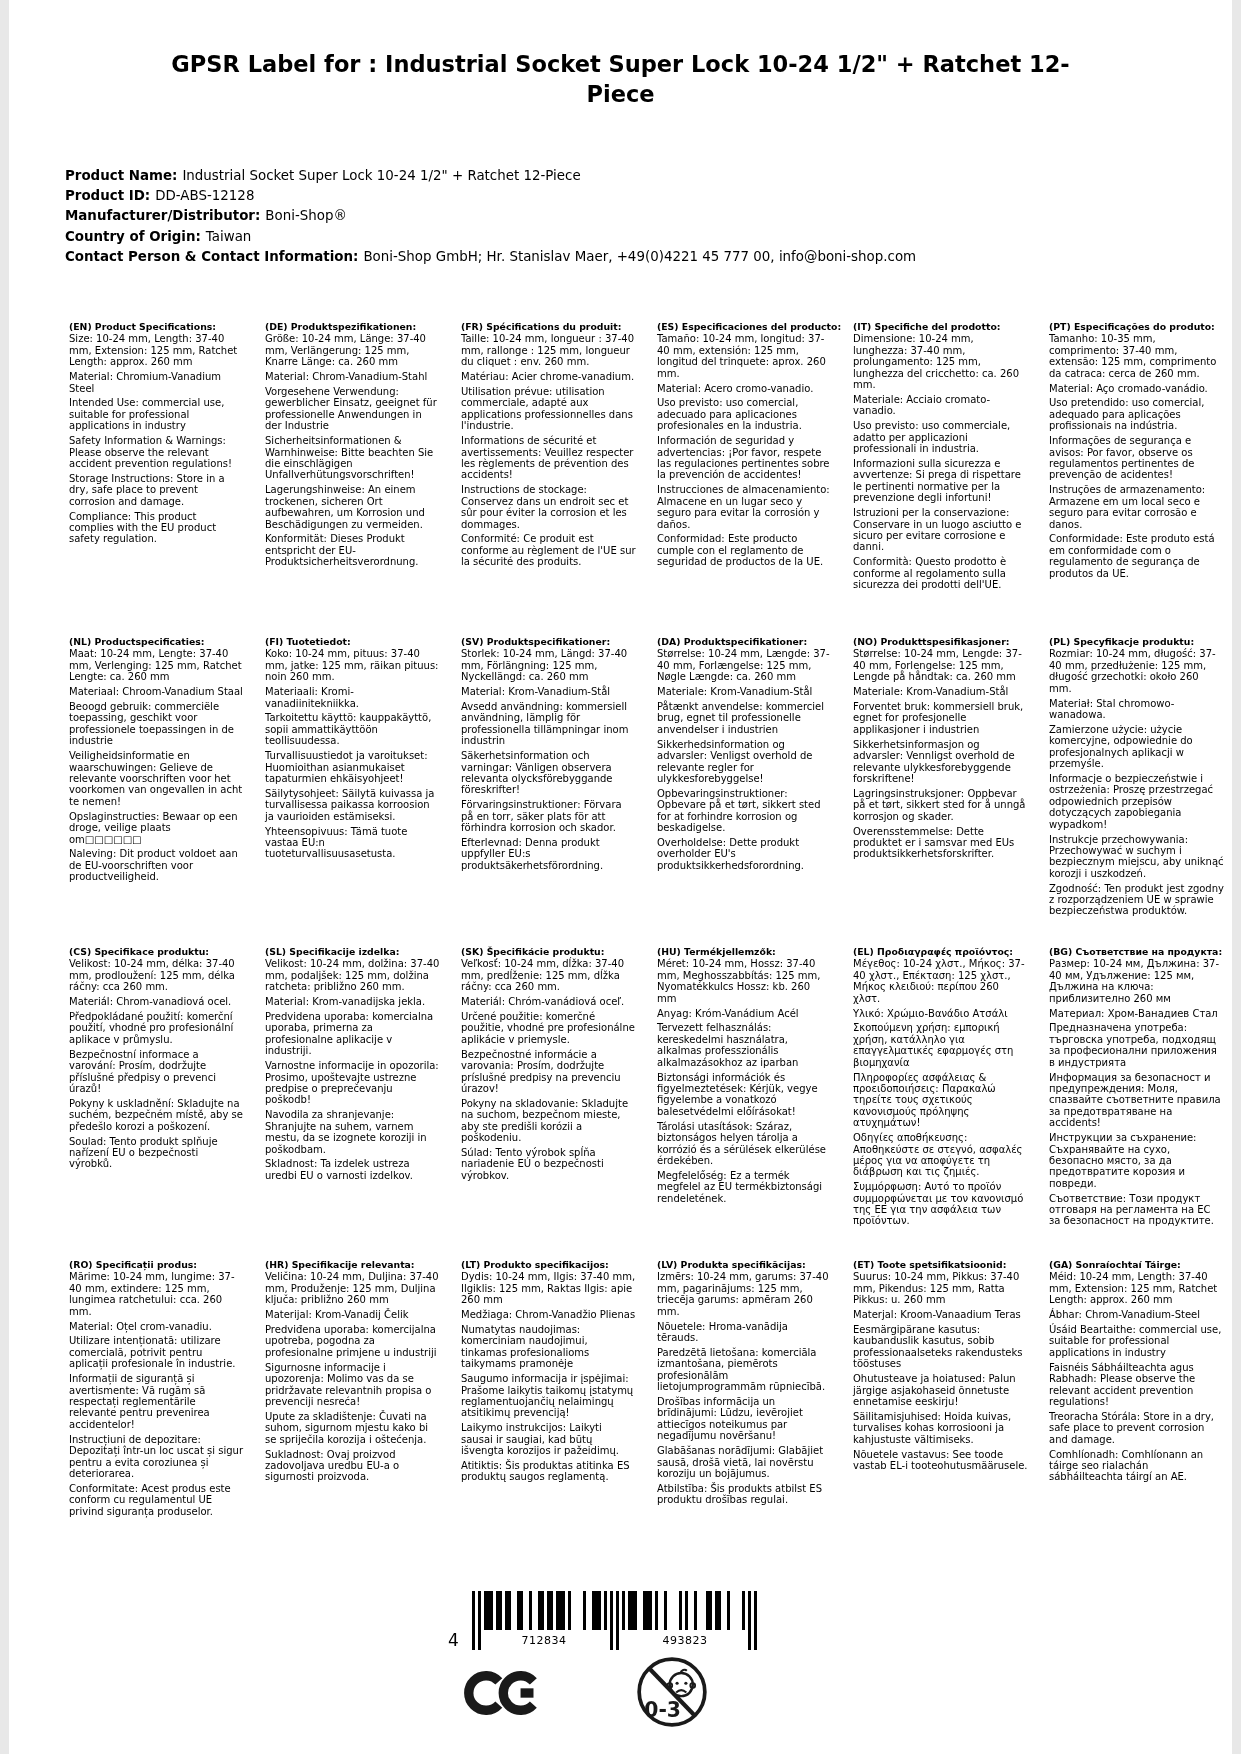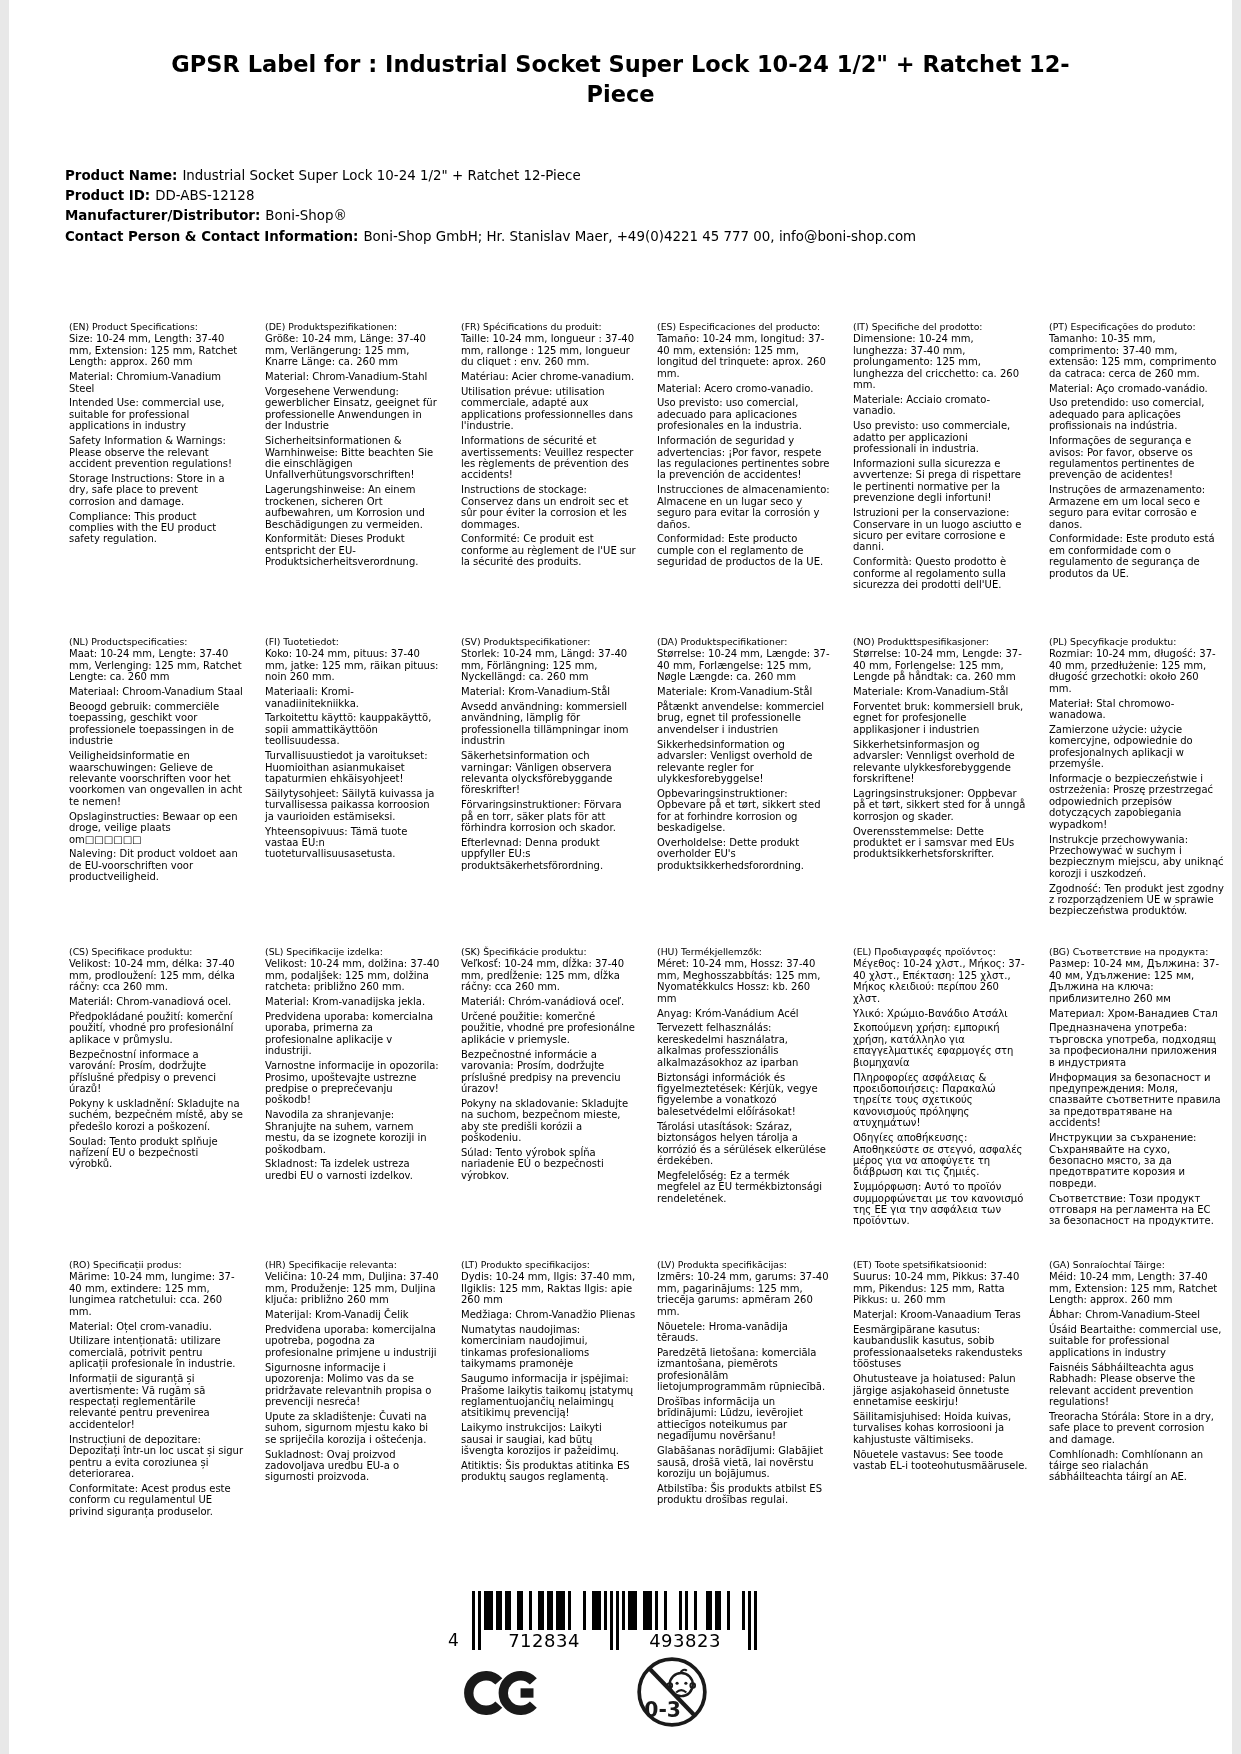--- a/index.html
+++ b/index.html
@@ -25,37 +25,37 @@
   .info-row .lbl{font-weight:bold;margin-right:5px;}
   .grid{
     position:absolute;top:321px;left:60px;
     display:grid;
     grid-template-columns:repeat(6,175px);
     grid-template-rows:315px 310px 313px auto;
     column-gap:21px;
   }
   .cell{overflow:visible;}
   .cell-h{
-    font-size:9.3px;font-weight:normal;line-height:11.4px;
+    font-size:9.3px;font-weight:bold;line-height:11.4px;
     white-space:nowrap;margin:0 0 1px 0;
   }
   .cell-p{
     font-size:10px;line-height:11.4px;
     margin:0 0 3.5px 0;
     overflow-wrap:break-word;
   }
   
   .barcode{position:absolute;top:1591px;left:463px;width:285px;height:60px;}
   .bc-bars{position:relative;display:flex;align-items:flex-start;width:285px;height:59px;}
   .bc-bars .mod{width:3px;height:39px;background:transparent;flex:0 0 3px;}
   .bc-bars .mod.on{background:#000;}
   .bc-bars .mod.tall{height:59px;}
   .bc-num{
     position:absolute;top:39px;height:21px;
-    font-size:18px;letter-spacing:0.5px;
+    font-size:11px;letter-spacing:0.5px;
     text-align:center;color:#000;line-height:21px;
   }
   .bc-first{position:absolute;left:-24px;top:39px;font-size:17px;line-height:21px;}
   .bc-left{left:9px;width:126px;}
   .bc-right{left:150px;width:126px;}
   
   .ce-wrap{position:absolute;left:454px;top:1664px;width:82px;height:58px;}
   .age-wrap{position:absolute;left:626px;top:1655px;width:74px;height:74px;}
   svg{display:block;}
 </style>
@@ -70,20 +70,23 @@
 
   <div class="info">
     <div class="info-row">
       <span class="lbl">Product Name:</span><span class="val">Industrial Socket Super Lock 10-24 1/2" + Ratchet 12-Piece</span>
     </div>
     <div class="info-row">
       <span class="lbl">Product ID:</span><span class="val">DD-ABS-12128</span>
     </div>
     <div class="info-row">
       <span class="lbl">Manufacturer/Distributor:</span><span class="val">Boni-Shop®</span>
+    </div>
+    <div class="info-row">
+      <span class="lbl">Country of Origin:</span><span class="val">Taiwan</span>
     </div>
     <div class="info-row">
       <span class="lbl">Contact Person &amp; Contact Information:</span><span class="val">Boni-Shop GmbH; Hr. Stanislav Maer, +49(0)4221 45 777 00, info@boni-shop.com</span>
     </div>
   </div>
 
   <div class="grid">
       <div class="cell">
         <div class="cell-h">(EN) Product Specifications:</div>
         <p class="cell-p">Size: 10-24 mm, Length: 37-40 mm, Extension: 125 mm, Ratchet Length: approx. 260 mm</p>

